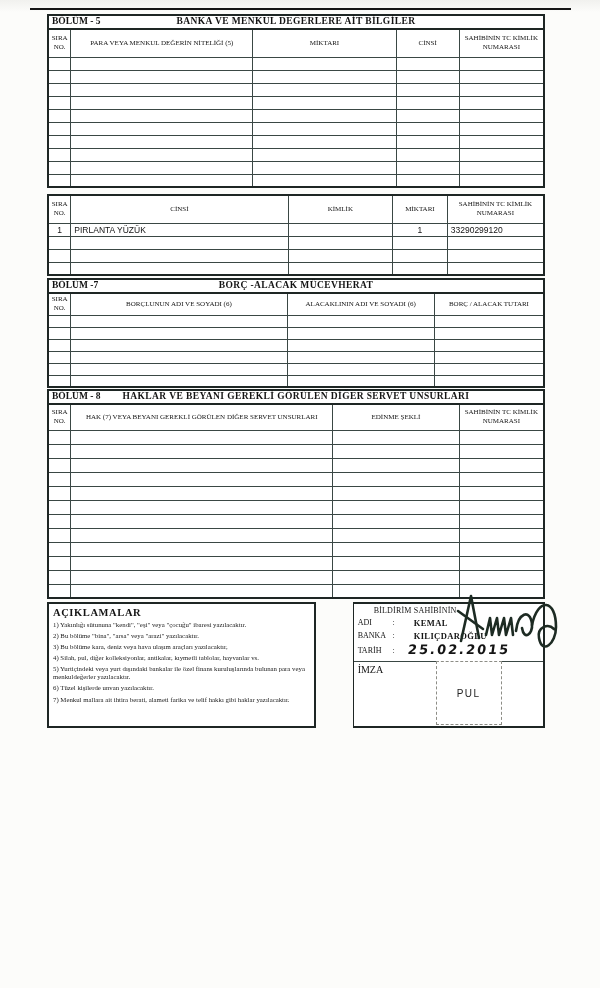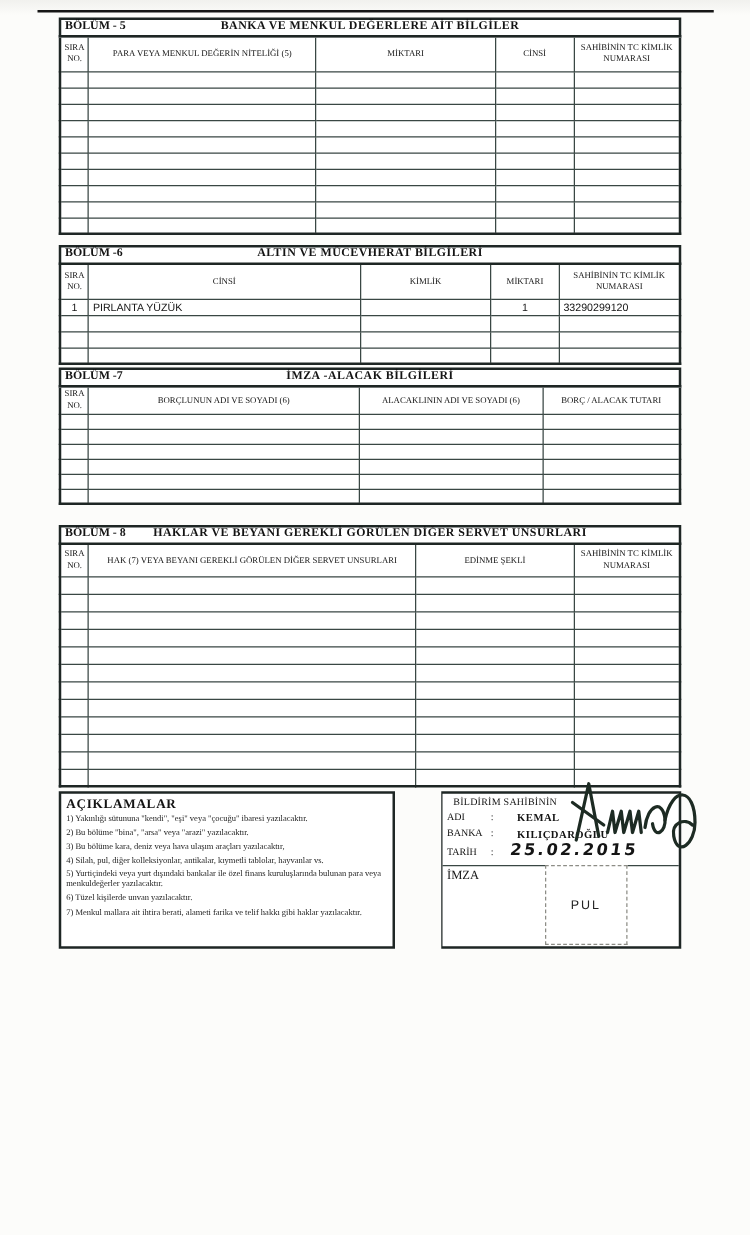--- a/index.html
+++ b/index.html
@@ -48,21 +48,21 @@
     width:58.2%;box-sizing:border-box;border:2px solid #1e2624;background:#fff;
     padding:2px 6px 0 4px;position:relative;
   }
   .notes-title{font-size:10.5px;font-weight:bold;letter-spacing:.6px;margin:1px 0 2px;}
   .note-item{font-size:6.8px;line-height:1.25;margin-top:2.6px;color:#1c1c1c;}
 
   .decl-box{
     width:41.8%;box-sizing:border-box;border:2px solid #1e2624;border-left-width:1px;
     background:#fff;position:relative;display:flex;flex-direction:column;
   }
-  .decl-header{font-size:8px;padding:2px 9px 1px;letter-spacing:.2px;}
+  .decl-header{font-size:8px;padding:2px 20px 1px;letter-spacing:.2px;}
   .decl-row{display:flex;align-items:center;height:13px;padding:0 4px;font-size:8px;}
   .decl-row.tall{height:17px;}
   .decl-label{width:30px;}
   .decl-colon{width:12px;text-align:center;}
   .decl-value{margin-left:14px;font-weight:bold;font-size:8.5px;letter-spacing:.4px;}
   .decl-value.handwritten{
     font-family:"DejaVu Sans", sans-serif;font-size:13px;font-weight:bold;
     transform:skewX(-8deg);letter-spacing:2px;margin-left:8px;margin-top:-2px;
   }
   .imza-area{flex:1;border-top:1px solid #3a4744;position:relative;margin-top:2px;}
@@ -172,24 +172,20 @@
                 <td></td>
                 <td></td>
                 <td></td>
                 <td></td>
                 <td></td>
               </tr>
             </tbody>
           </table>
         </div>
         <div class="form-section" style="margin-bottom: 2px;">
-          <div class="sec-titlebar">
-            <span class="sec-label">BÖLÜM -6</span>
-            <span class="sec-title">ALTIN VE MÜCEVHERAT BİLGİLERİ</span>
-          </div>
           <table class="sec-table" style="--rowh: 13px; --headh: 28px;">
             <colgroup>
               <col style="width: 4.6%;">
               <col style="width: 43.8%;">
               <col style="width: 21.1%;">
               <col style="width: 11%;">
               <col style="width: 19.5%;">
             </colgroup>
             <thead>
               <tr>
@@ -225,24 +221,24 @@
               <tr>
                 <td></td>
                 <td></td>
                 <td></td>
                 <td></td>
                 <td></td>
               </tr>
             </tbody>
           </table>
         </div>
-        <div class="form-section" style="margin-bottom: 16px;">
+        <div class="form-section" style="margin-bottom: 1px;">
           <div class="sec-titlebar">
             <span class="sec-label">BÖLÜM -7</span>
-            <span class="sec-title">İMZA -ALACAK BİLGİLERİ</span>
+            <span class="sec-title">BORÇ -ALACAK MÜCEVHERAT</span>
           </div>
           <table class="sec-table" style="--rowh: 12px; --headh: 22px;">
             <colgroup>
               <col style="width: 4.6%;">
               <col style="width: 43.6%;">
               <col style="width: 29.7%;">
               <col style="width: 22.1%;">
             </colgroup>
             <thead>
               <tr>

